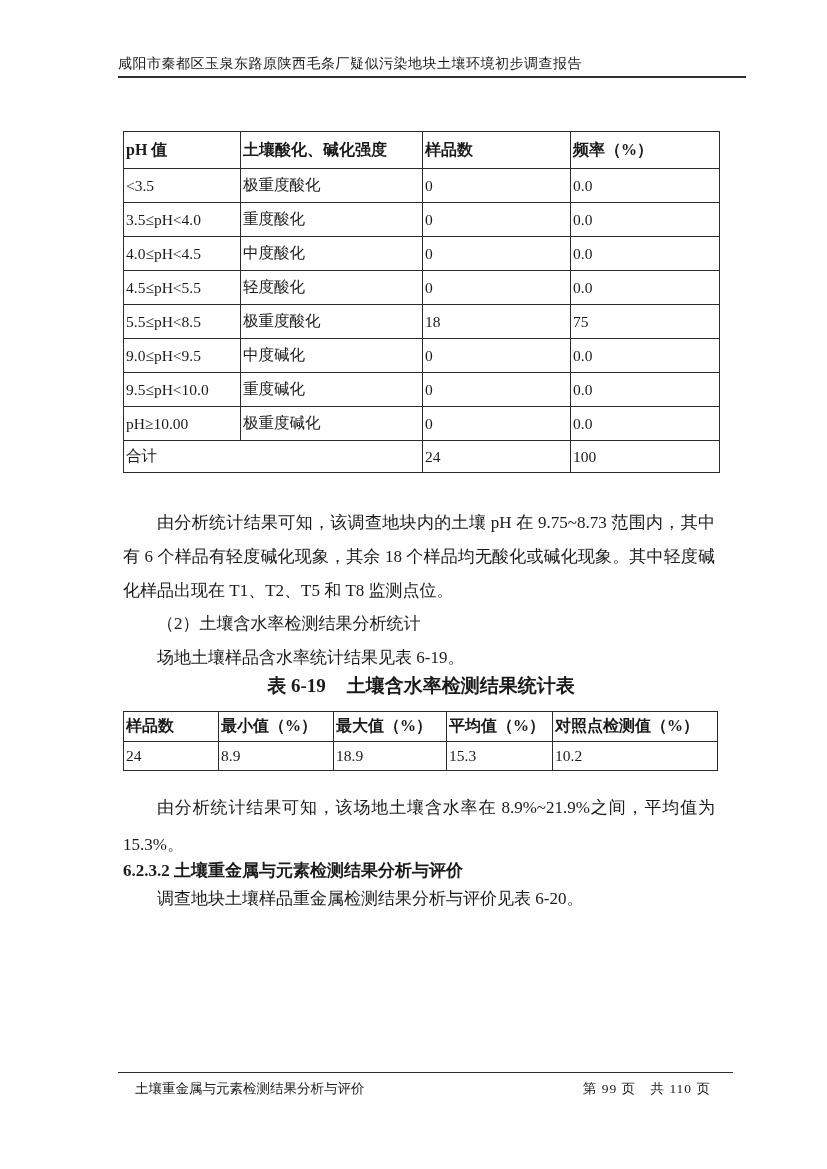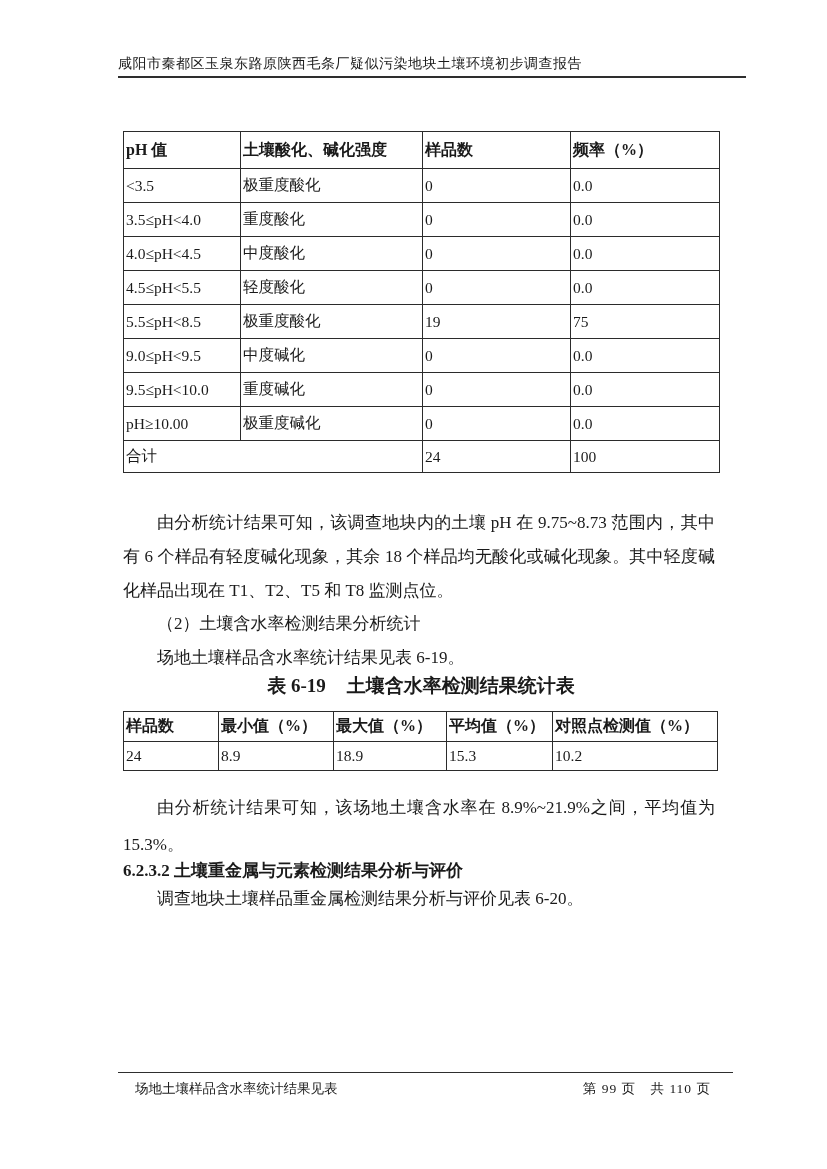--- a/index.html
+++ b/index.html
@@ -114,21 +114,21 @@
       </tr>
       <tr>
         <td>4.5≤pH&lt;5.5</td>
         <td>轻度酸化</td>
         <td>0</td>
         <td>0.0</td>
       </tr>
       <tr>
         <td>5.5≤pH&lt;8.5</td>
         <td>极重度酸化</td>
-        <td>19</td>
+        <td>18</td>
         <td>75</td>
       </tr>
       <tr>
         <td>9.0≤pH&lt;9.5</td>
         <td>中度碱化</td>
         <td>0</td>
         <td>0.0</td>
       </tr>
       <tr>
         <td>9.5≤pH&lt;10.0</td>
@@ -185,17 +185,17 @@
       </tr>
     </tbody>
   </table>
 
   <div class="para indent p3">由分析统计结果可知，该场地土壤含水率在 8.9%~21.9%之间，平均值为15.3%。</div>
   <div class="para h632">6.2.3.2 土壤重金属与元素检测结果分析与评价</div>
   <div class="para indent p4">调查地块土壤样品重金属检测结果分析与评价见表 6-20。</div>
 
   <div class="footer-rule"></div>
   <div class="footer-row">
-    <span class="footer-company">场地土壤样品含水率统计结果见表</span>
+    <span class="footer-company">土壤重金属与元素检测结果分析与评价</span>
     <span class="footer-pages">第 99 页　共 110 页</span>
   </div>
 
 </div>
 
 </body></html>

